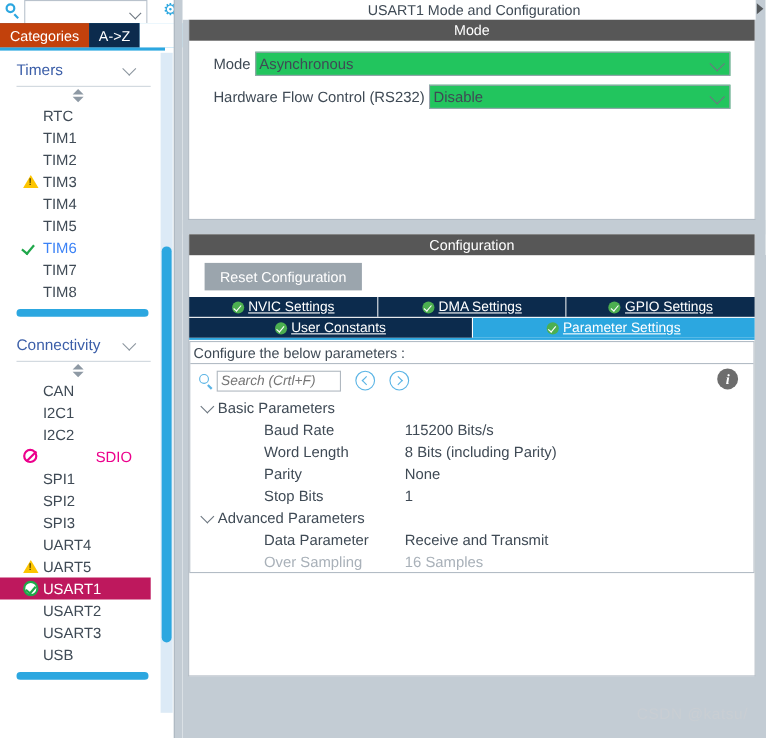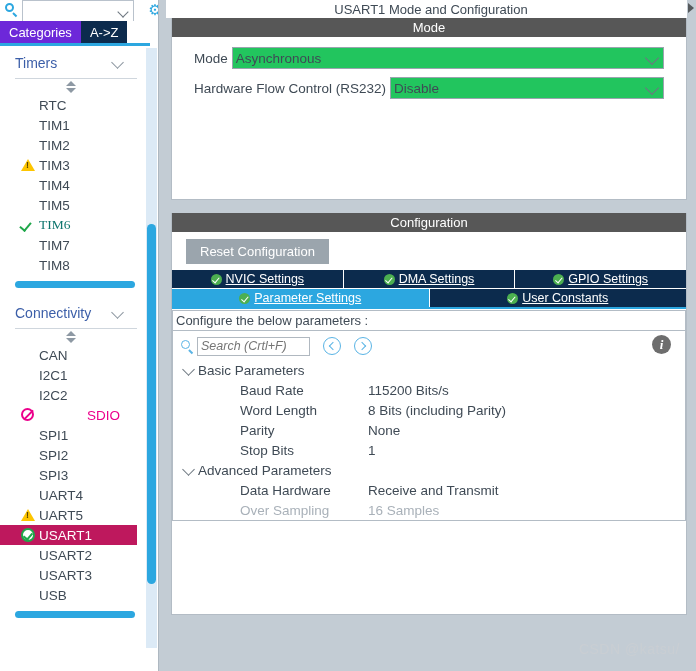--- a/index.html
+++ b/index.html
@@ -114,21 +114,21 @@
   }
   .cat-tab {
     height: 22px;
     display: flex; align-items: center; justify-content: center;
     font-size: 13px;
     padding: 0 9px;
     box-sizing: border-box;
     cursor: default;
   }
   .cat-tab.active {
-    background: #6d28d9;
+    background: #c2410c;
     color: #ffffff;
   }
   .cat-tab.inactive {
     background: #0c2b4d;
     color: #ffffff;
   }
   .cat-tabs-rest {
     flex: 1 1 auto;
     background: #ffffff;
   }
@@ -216,21 +216,21 @@
     flex: 0 0 17px;
     height: 16px;
     position: relative;
     margin-right: 2px;
   }
   .item .lbl { white-space: nowrap; }
   .item.selected {
     background: #be185d;
     color: #ffffff;
   }
-  .item.ok .lbl { color: #0f766e; font-family: Liberation Serif, serif; }
+  .item.ok .lbl { color: #3b82f6; }
   .item.blocked .lbl { color: #ec008c; margin-left: 48px; }
 
   
   .ico-warn::before {
     content: "";
     position: absolute;
     left: 1px; top: 2px;
     width: 0; height: 0;
     border-left: 7px solid transparent;
     border-right: 7px solid transparent;
@@ -799,27 +799,27 @@
             <span class="tab-check"></span>
             <span>DMA Settings</span>
           </div>
           <div class="cfg-tab">
             <span class="tab-check"></span>
             <span>GPIO Settings</span>
           </div>
         </div>
 
         <div class="tabrow row2">
+          <div class="cfg-tab">
+            <span class="tab-check"></span>
+            <span>User Constants</span>
+          </div>
           <div class="cfg-tab active">
             <span class="tab-check"></span>
             <span>Parameter Settings</span>
-          </div>
-          <div class="cfg-tab">
-            <span class="tab-check"></span>
-            <span>User Constants</span>
           </div>
         </div>
         <div class="active-underline"></div>
 
         <div class="params-box">
           <div class="params-hint">Configure the below parameters :</div>
 
           <div class="toolbar">
             <span class="tb-glass"></span>
             <input class="search-input" type="text" placeholder="Search (Crtl+F)" style="">
@@ -849,21 +849,21 @@
             <div class="prow">
               <span class="pname">Stop Bits</span>
               <span class="pval">1</span>
             </div>
 
             <div class="pgroup">
               <span class="pg-caret"></span>
               <span>Advanced Parameters</span>
             </div>
             <div class="prow">
-              <span class="pname">Data Hardware</span>
+              <span class="pname">Data Parameter</span>
               <span class="pval">Receive and Transmit</span>
             </div>
             <div class="prow disabled">
               <span class="pname">Over Sampling</span>
               <span class="pval">16 Samples</span>
             </div>
 
           </div>
         </div>
       </div>

